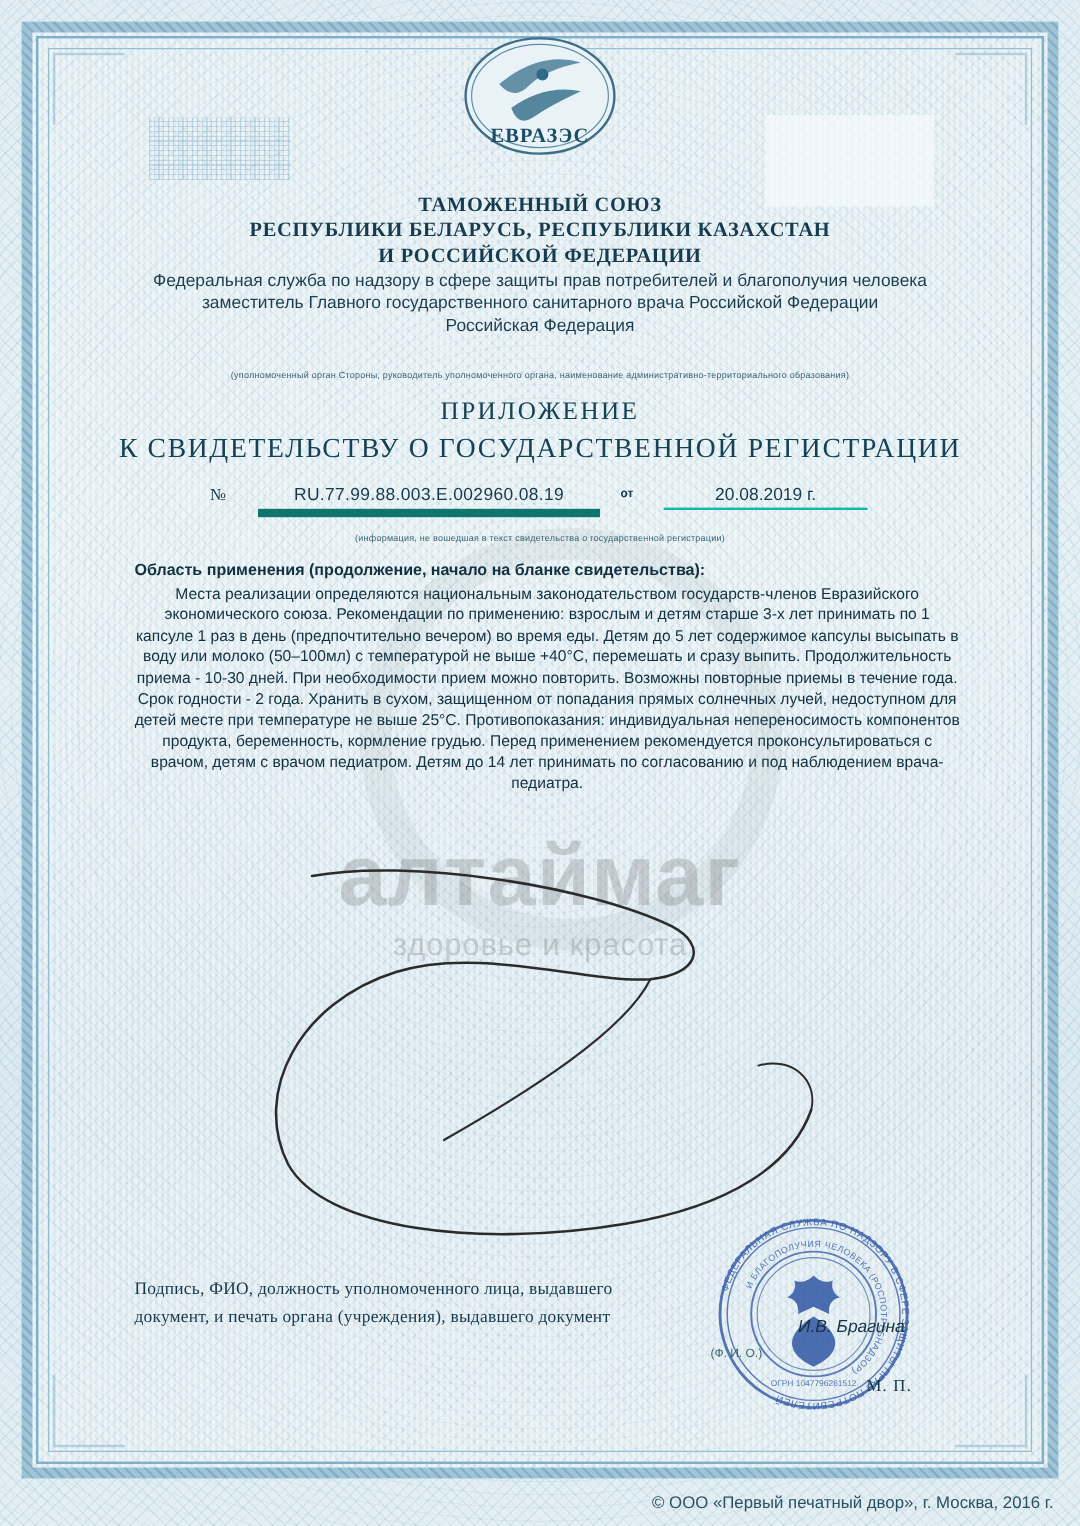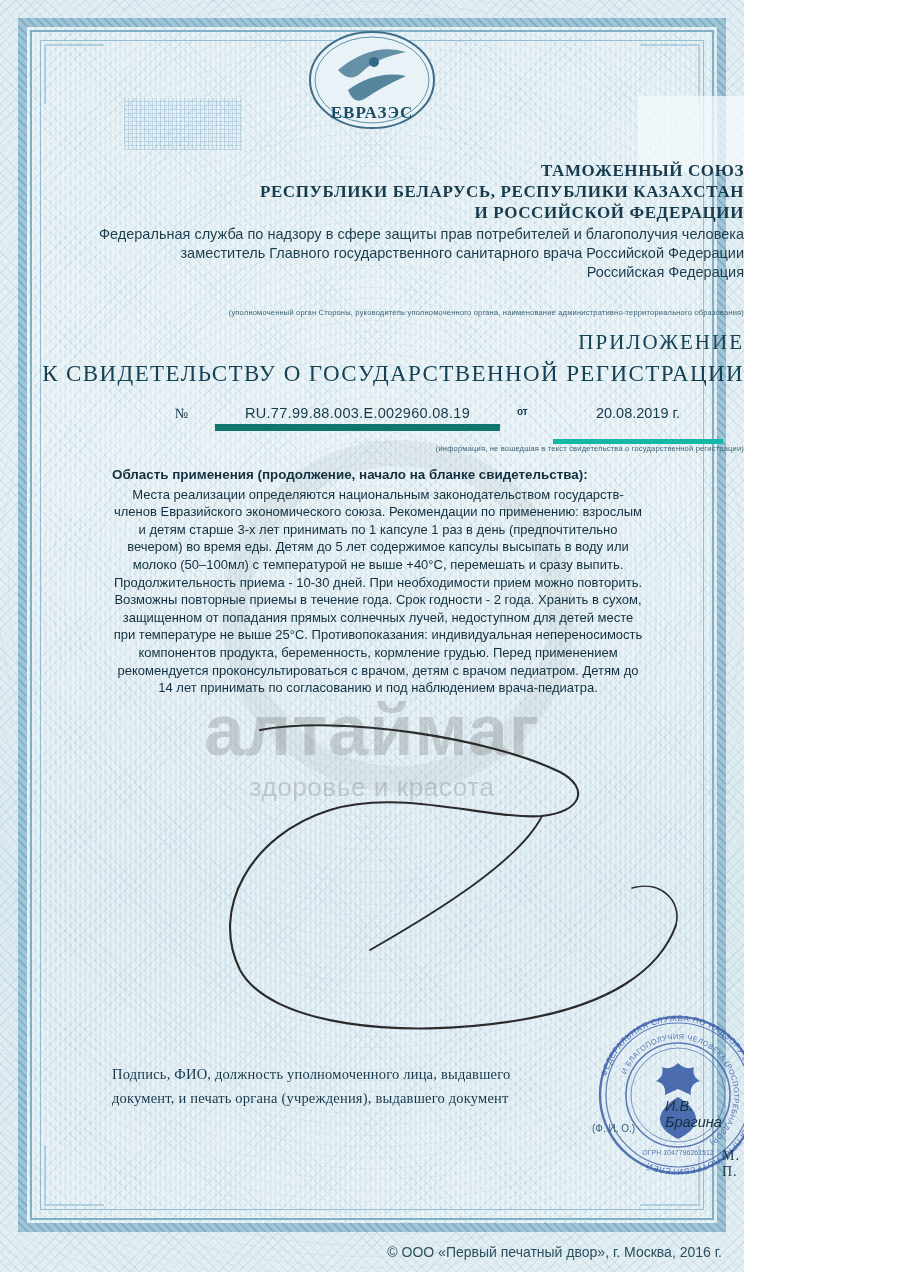--- a/index.html
+++ b/index.html
@@ -5,21 +5,21 @@
   html, body {
     margin: 0;
     padding: 0;
     background: #ffffff;
   }
   body {
     font-family: "Liberation Sans", sans-serif;
   }
   #page {
     position: relative;
-    width: 744px;
+    width: 900px;
     height: 1272px;
     overflow: hidden;
     background: #fde047;
   }
   
   .bg-base {
     position: absolute;
     inset: 0;
     background:
       repeating-linear-gradient(45deg, rgba(120,170,195,0.16) 0px, rgba(120,170,195,0.16) 1px, transparent 1px, transparent 7px),
@@ -88,21 +88,21 @@
     width: 128px;
     height: 108px;
   }
   .emblem svg { display: block; }
   
   .doc {
     position: absolute;
     inset: 0;
     color: #17394a;
   }
-  .t-center { text-align: right; }
+  .t-center { text-align: center; }
   .hdr1 {
     position: absolute;
     top: 160px; left: 0; right: 0;
     font-family: "Liberation Serif", serif;
     font-weight: bold;
     font-size: 17px;
     letter-spacing: .6px;
     color: #163b4d;
     line-height: 21px;
   }
@@ -156,22 +156,22 @@
   }
   .numline .lbl-ot {
     position: absolute; left: 342px; top: 4px;
     font-size: 10px;
     font-weight: bold;
   }
   .numline .val-ot {
     position: absolute; left: 378px; top: 3px;
     width: 170px;
     text-align: center;
-    border-bottom: 5px solid #14b8a6;
-    padding-bottom: 18px;
+    border-bottom: 2px solid #14b8a6;
+    padding-bottom: 2px;
     font-size: 14.5px;
   }
   .cap2 { top: 444px; }
   
   .body-block {
     position: absolute;
     top: 466px;
     left: 112px;
     right: 100px;
     font-size: 13px;

